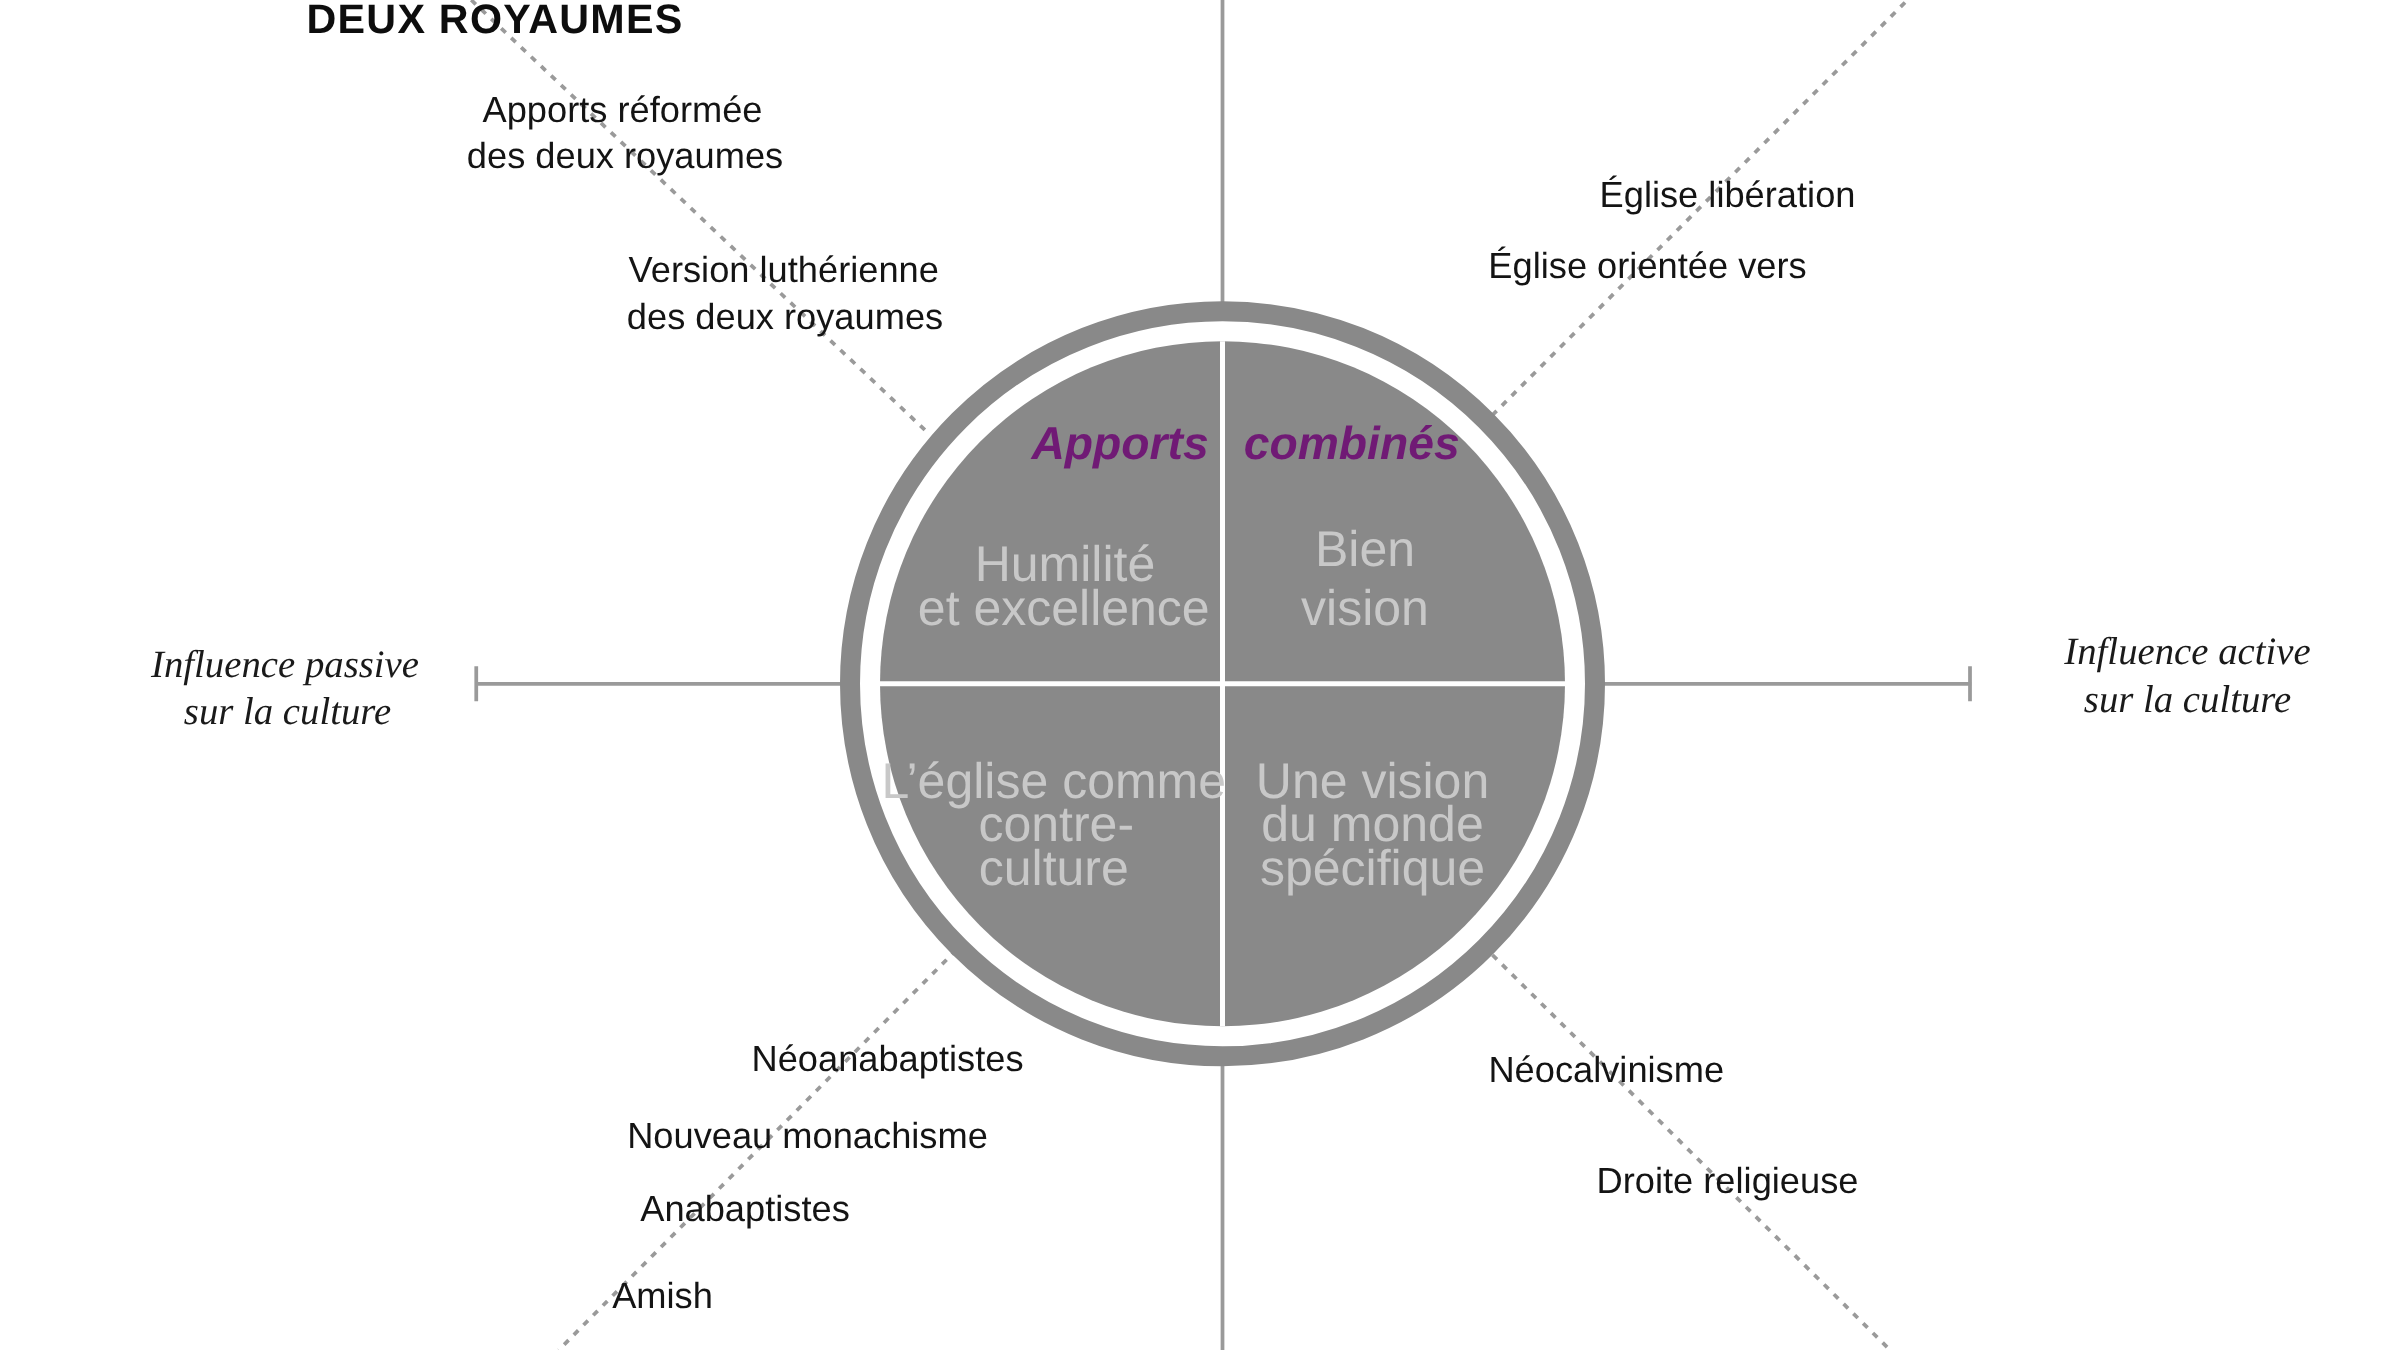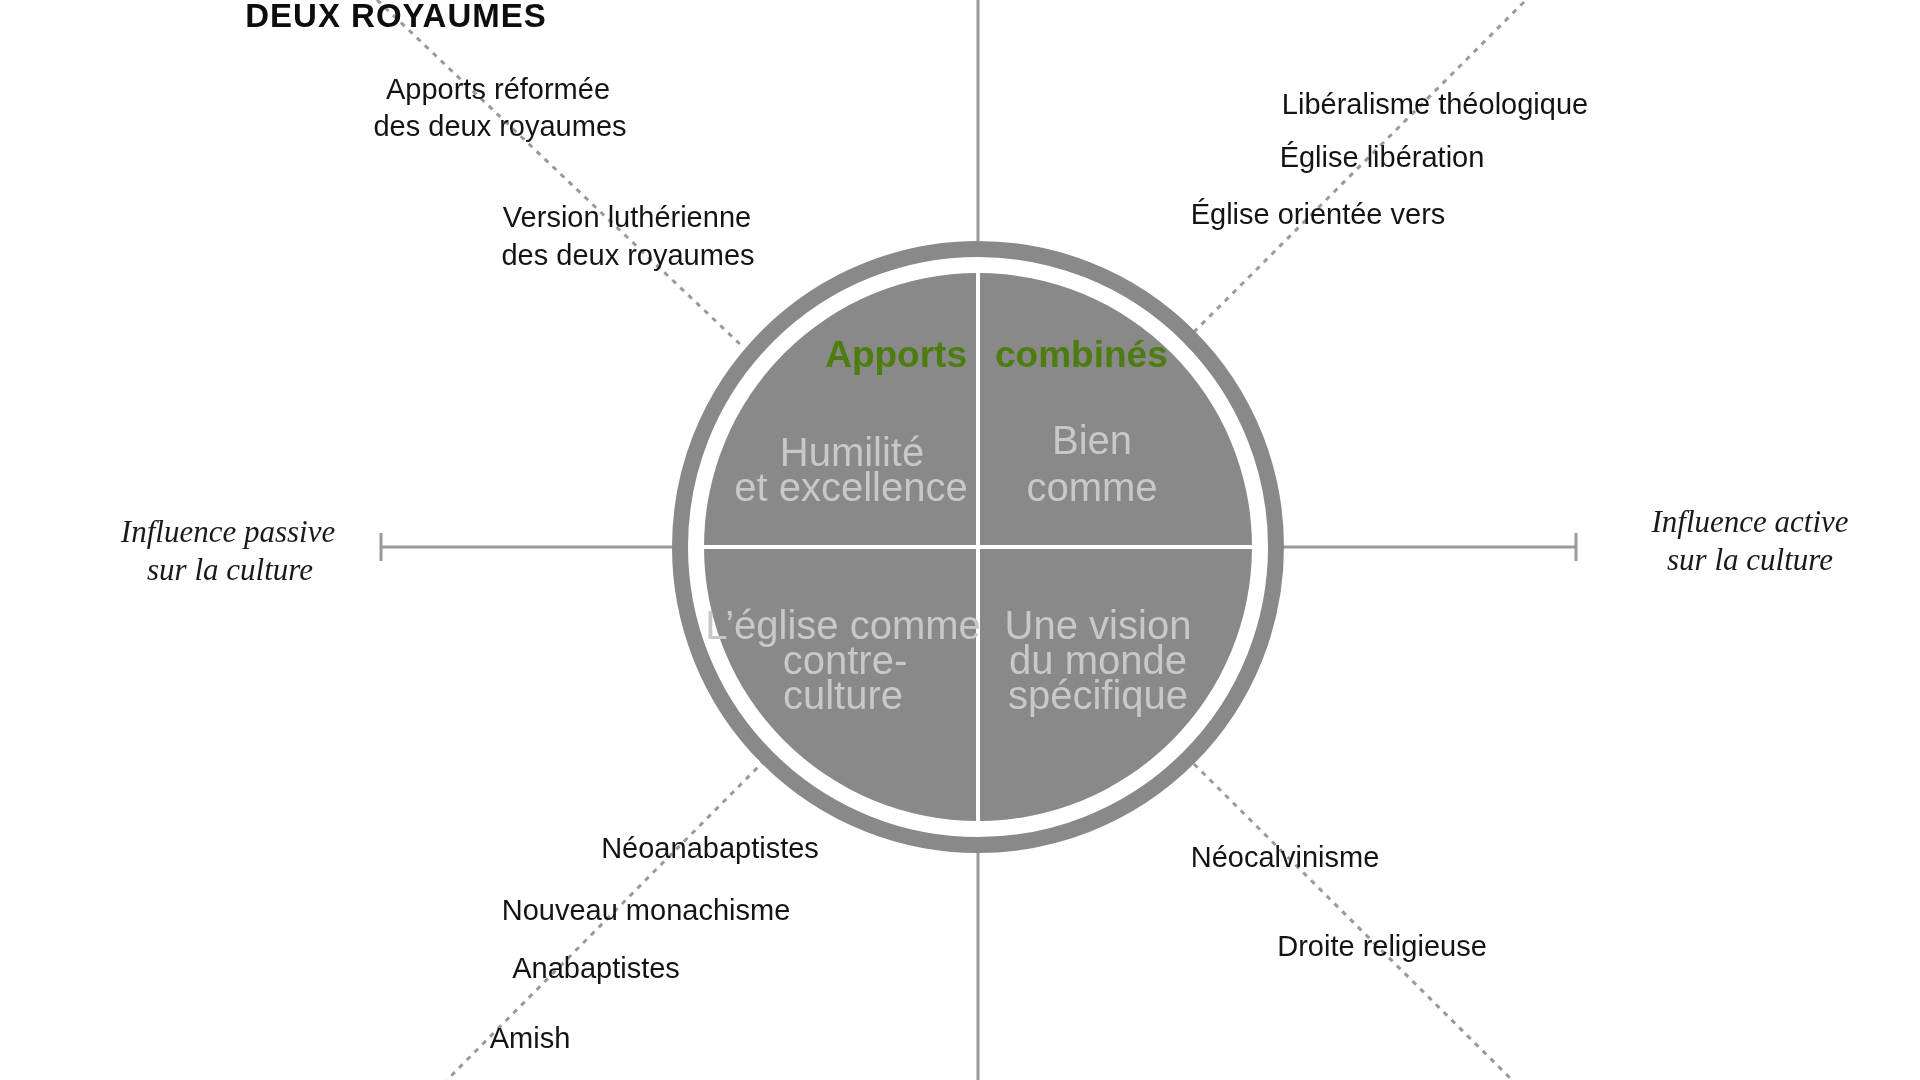--- a/index.html
+++ b/index.html
@@ -32,23 +32,24 @@
     color:#1a1a1a;
   }
   .qtext{
     color:#c8c8c8;
     font-size:40px;
   }
   .qhead{
     position:absolute;
     white-space:nowrap;
     transform:translateY(-50%);
-    color:#4d7c0f;
+    color:#701a75;
     font-size:37px;
     font-weight:bold;
+    font-style:italic;
   }
 </style>
 </head>
 <body>
 
 <div class="stage">
 
   <svg width="1920" height="1080" viewBox="0 0 1920 1080">
 
     <line x1="377" y1="0" x2="742" y2="346" stroke="#9a9a9a" stroke-width="3" stroke-dasharray="5 6"></line>
@@ -72,21 +73,20 @@
     <circle cx="978" cy="547" r="298" fill="none" stroke="#898989" stroke-width="16"></circle>
   </svg>
 
   <div class="lbl heading" style="left:396px;top:15px">DEUX ROYAUMES</div>
 
   <div class="lbl" style="left:498px;top:89px">Apports réformée</div>
   <div class="lbl" style="left:500px;top:126px">des deux royaumes</div>
   <div class="lbl" style="left:627px;top:217px">Version luthérienne</div>
   <div class="lbl" style="left:628px;top:255px">des deux royaumes</div>
 
-  <div class="lbl" style="left:1435px;top:104px">Libéralisme théologique</div>
   <div class="lbl" style="left:1382px;top:157px">Église libération</div>
   <div class="lbl" style="left:1318px;top:214px">Église orientée vers</div>
 
   <div class="lbl" style="left:710px;top:848px">Néoanabaptistes</div>
   <div class="lbl" style="left:646px;top:910px">Nouveau monachisme</div>
   <div class="lbl" style="left:596px;top:968px">Anabaptistes</div>
   <div class="lbl" style="left:530px;top:1038px">Amish</div>
 
   <div class="lbl" style="left:1285px;top:857px">Néocalvinisme</div>
   <div class="lbl" style="left:1382px;top:946px">Droite religieuse</div>
@@ -96,21 +96,21 @@
   <div class="lbl serif" style="left:1750px;top:521px">Influence active</div>
   <div class="lbl serif" style="left:1750px;top:559px">sur la culture</div>
 
   <div class="qhead" style="right:953px;top:355px">Apports</div>
   <div class="qhead" style="left:995px;top:355px">combinés</div>
 
   <div class="lbl qtext" style="left:852px;top:452px">Humilité</div>
   <div class="lbl qtext" style="left:851px;top:487px">et excellence</div>
 
   <div class="lbl qtext" style="left:1092px;top:440px">Bien</div>
-  <div class="lbl qtext" style="left:1092px;top:487px">comme</div>
+  <div class="lbl qtext" style="left:1092px;top:487px">vision</div>
 
   <div class="lbl qtext" style="left:843px;top:625px">L’église comme</div>
   <div class="lbl qtext" style="left:845px;top:660px">contre-</div>
   <div class="lbl qtext" style="left:843px;top:695px">culture</div>
 
   <div class="lbl qtext" style="left:1098px;top:625px">Une vision</div>
   <div class="lbl qtext" style="left:1098px;top:660px">du monde</div>
   <div class="lbl qtext" style="left:1098px;top:695px">spécifique</div>
 
 </div>

